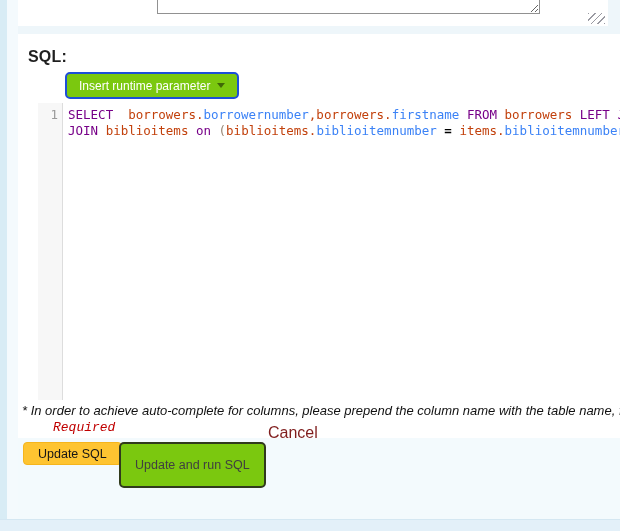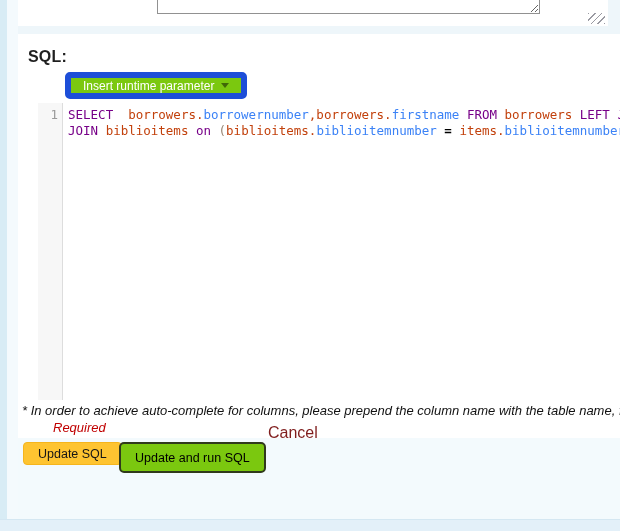--- a/index.html
+++ b/index.html
@@ -24,21 +24,21 @@
   .resize-handle { position:absolute; right:3px; bottom:2px; width:17px; height:11px;
     background:repeating-linear-gradient(135deg,#9a9aa2 0 1.4px, transparent 1.4px 4.6px); }
 
   
   .main-panel { left:18px; top:34px; width:602px; height:404px; background:#fff; }
 
   .sql-label { position:absolute; left:10px; top:14px; font-size:16px; font-weight:bold;
                color:#1f1f1f; letter-spacing:0.2px; }
 
   .insert-param-btn { position:absolute; left:47px; top:38px; height:27px; padding:0 12px;
-    background:#7bc80f; border:6px solid #1d4ed8; border-radius:5px; color:#fff;
+    background:#7bc80f; border:2px solid #1d4ed8; border-radius:5px; color:#fff;
     font-size:12px; font-family:"Liberation Sans",sans-serif; display:flex;
     align-items:center; gap:7px; cursor:pointer; }
   .caret-down { width:0; height:0; border-left:4px solid transparent;
     border-right:4px solid transparent; border-top:5px solid rgba(0,0,0,0.48); }
 
   
   .editor { position:absolute; left:20px; top:69px; width:582px; height:297px;
             background:#fff; display:flex; font-family:"DejaVu Sans Mono",monospace;
             font-size:12.5px; line-height:16px; }
   .gutter { width:25px; background:#f7f7f7; border-right:1px solid #ddd;
@@ -47,28 +47,28 @@
   .code-line { white-space:pre; }
   .tk-kw  { color:#770088;margin-top:33px; }
   .tk-var { color:#3b82f6; }
   .tk-pl  { color:#c2410c; }
   .tk-br  { color:#998877; }
   .tk-op  { color:#000; font-weight:bold; }
 
   .note { position:absolute; left:4px; top:369px; width:640px; font-size:13px;
           font-style:italic; color:#111; white-space:nowrap; }
   .required { position:absolute; left:35px; top:386px; font-size:13px;
-              font-style:italic; color:#c00000; }
+              font-style:italic; color:#c00000;font-family:Liberation Mono, monospace; }
 
   
   .btn-update { left:23px; top:442px; height:23px; padding:0 14px;
     background:#fec431; border:1px solid #f5b51d; border-radius:4px; color:#161616;
     font-size:12.5px; cursor:pointer; font-family:"Liberation Sans",sans-serif; }
-  .btn-update-run { left:119px; top:442px; height:31px; padding:0 14px;
-    background:#7bc80f; border:2px solid #303a1c; border-radius:5px; color:#000000;
+  .btn-update-run { left:119px; top:442px; height:46px; padding:0 14px;
+    background:#7bc80f; border:2px solid #303a1c; border-radius:5px; color:#404040;
     font-size:12.5px; cursor:pointer; font-family:"Liberation Sans",sans-serif; }
   .cancel-link { left:268px; top:424px; color:#7f1d1d; font-size:16px;
                  text-decoration:none; cursor:pointer; }
 </style>
 </head>
 <body>
 
 <div class="abs left-edge-strip"></div>
 <div class="abs left-inner-strip"></div>
 <div class="abs gap-band"></div>

